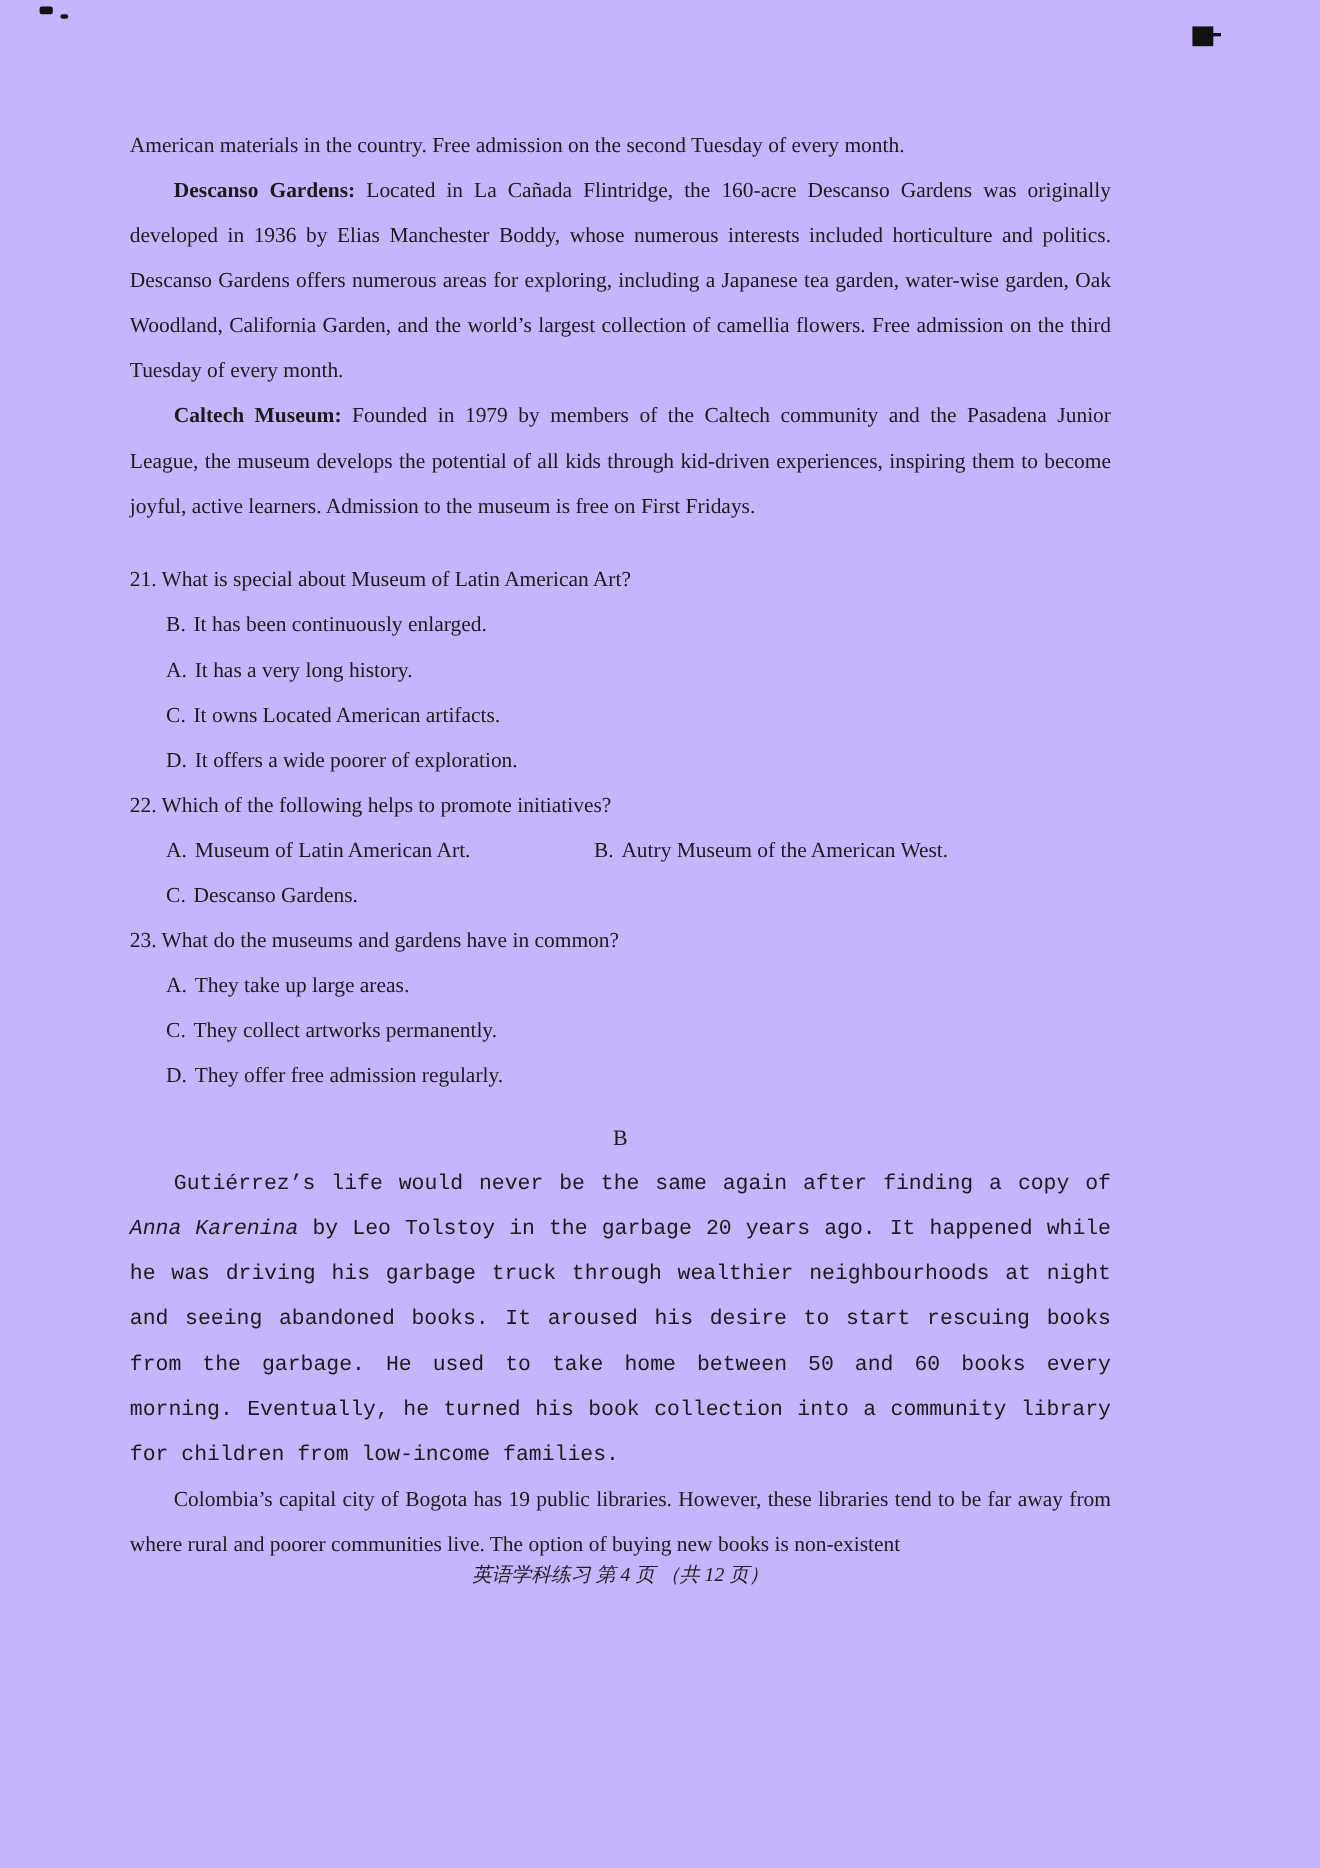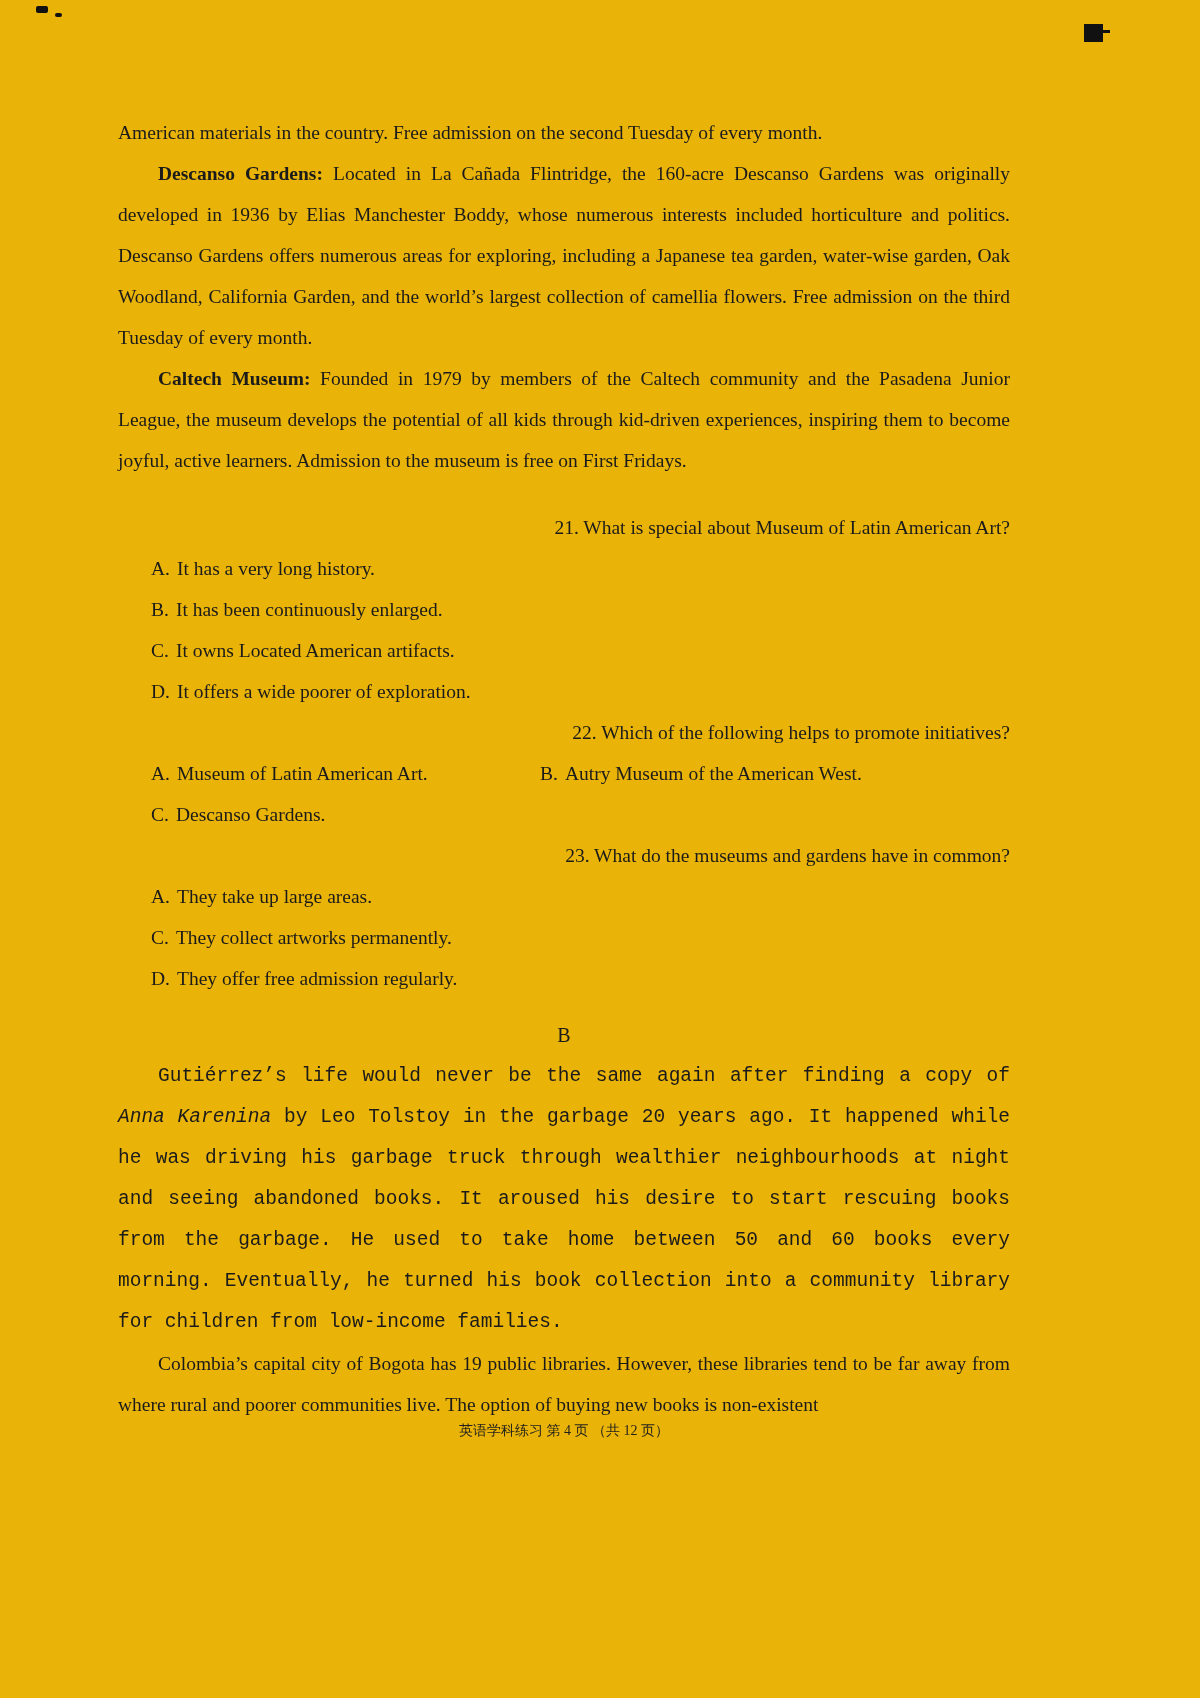--- a/index.html
+++ b/index.html
@@ -4,21 +4,21 @@
 <style>
   html, body {
     margin: 0;
     padding: 0;
     background: #ffffff;
   }
   .page {
     position: relative;
     width: 1200px;
     height: 1698px;
-    background: #eab308;
+    background: #c4b5fd;
     font-family: "Liberation Serif", "DejaVu Serif", serif;
     color: #1b1b1b;
     overflow: hidden;
   }
   
   .artifact { position: absolute; background: #111; }
   .speck-1 { left: 36px; top: 6px; width: 12px; height: 7px; border-radius: 2px; }
   .speck-2 { left: 55px; top: 13px; width: 7px; height: 4px; border-radius: 2px; }
   .corner-mark { left: 1084px; top: 24px; width: 19px; height: 18px; }
   .corner-tail { left: 1100px; top: 30px; width: 10px; height: 3px; }
@@ -33,21 +33,21 @@
   }
   .para {
     margin: 0;
     text-align: justify;
   }
   .para.indent { text-indent: 40px; }
   .bold { font-weight: bold; }
 
   .questions { margin-top: 26px; }
   .question { margin: 0; }
-  .stem { text-align: right; }
+  .stem { text-align: left; }
   .q-num { display: inline; }
   .options { margin-left: 33px; }
   .option { text-align: left; }
   .opt-label { margin-right: 7px; }
   .options-grid {
     margin-left: 33px;
     display: grid;
     grid-template-columns: 389px 1fr;
     font-family: Liberation Serif, serif;
   }
@@ -59,23 +59,24 @@
     line-height: 42px;
   }
   .passage-b-p1 { margin-top: 0; font-family: Liberation Mono, monospace; }
 
   .footer {
     position: absolute;
     left: 118px;
     top: 1416px;
     width: 892px;
     text-align: center;
-    font-size: 14px;
+    font-size: 18px;
     line-height: 30px;
     color: #1f1f1f;
+    font-style: italic;
   }
 </style>
 </head>
 <body>
 
 <div class="page">
 
   <div class="artifact speck-1"></div>
   <div class="artifact speck-2"></div>
   <div class="artifact corner-mark"></div>
@@ -87,22 +88,22 @@
 
     <p class="para indent"><span class="bold">Descanso Gardens:</span><span> Located in La Cañada Flintridge, the 160-acre Descanso Gardens was originally developed in 1936 by Elias Manchester Boddy, whose numerous interests included horticulture and politics. Descanso Gardens offers numerous areas for exploring, including a Japanese tea garden, water-wise garden, Oak Woodland, California Garden, and the world’s largest collection of camellia flowers. Free admission on the third Tuesday of every month.</span></p>
 
     <p class="para indent"><span class="bold">Caltech Museum:</span><span> Founded in 1979 by members of the Caltech community and the Pasadena Junior League, the museum develops the potential of all kids through kid-driven experiences, inspiring them to become joyful, active learners. Admission to the museum is free on First Fridays.</span></p>
 
     <div class="questions">
 
       <div class="question">
         <div class="stem"><span class="q-num">21.</span> <span>What is special about Museum of Latin American Art?</span></div>
         <div class="options">
+          <div class="option"><span class="opt-label">B.</span><span>It has been continuously enlarged.</span></div>
           <div class="option"><span class="opt-label">A.</span><span>It has a very long history.</span></div>
-          <div class="option"><span class="opt-label">B.</span><span>It has been continuously enlarged.</span></div>
           <div class="option"><span class="opt-label">C.</span><span>It owns Located American artifacts.</span></div>
           <div class="option"><span class="opt-label">D.</span><span>It offers a wide poorer of exploration.</span></div>
         </div>
       </div>
 
       <div class="question">
         <div class="stem"><span class="q-num">22.</span> <span>Which of the following helps to promote initiatives?</span></div>
         <div class="options-grid">
           <div class="option"><span class="opt-label">A.</span><span>Museum of Latin American Art.</span></div>
           <div class="option"><span class="opt-label">B.</span><span>Autry Museum of the American West.</span></div>

